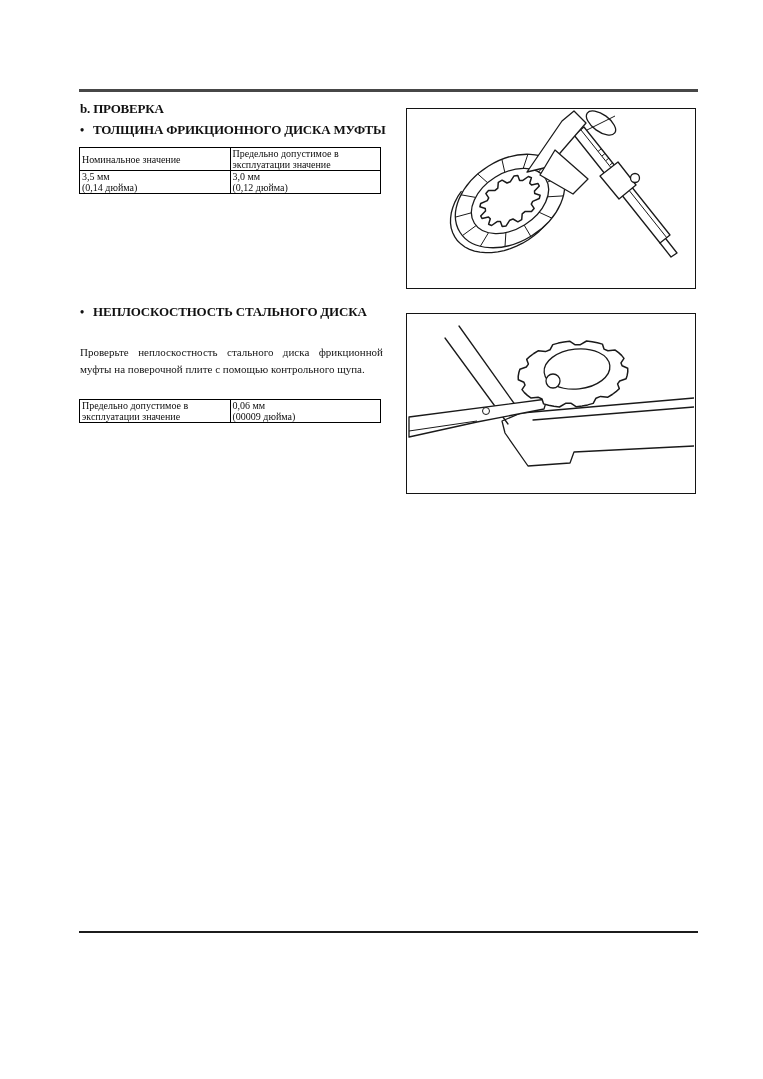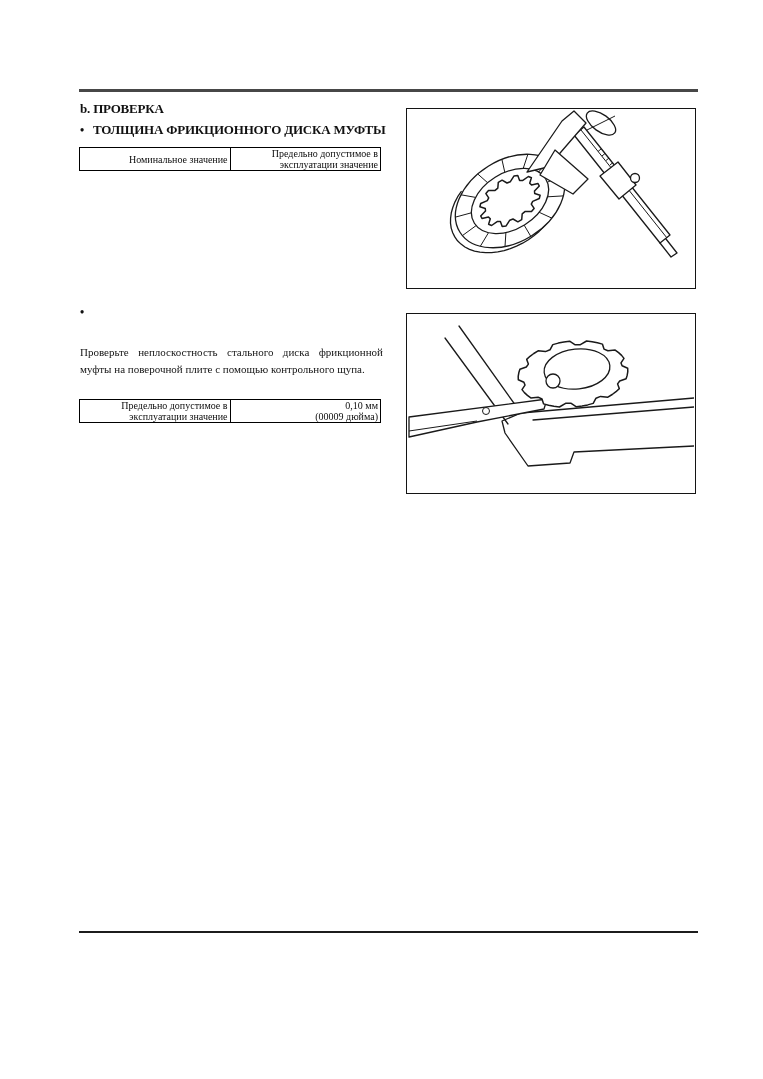--- a/index.html
+++ b/index.html
@@ -16,21 +16,21 @@
   }
   .bullet-head{
     position:absolute;left:55px;
     font-size:13px;font-weight:bold;letter-spacing:-0.2px;line-height:16px;
   }
   .bullet-head .b{display:inline-block;width:13px;font-size:12px;}
   .bullet-head .lines{display:inline-block;vertical-align:top;text-align:center;}
   .bullet-head .ln{display:block;white-space:nowrap;}
   .spec-table{
     position:absolute;left:54px;width:302px;border-collapse:collapse;
-    table-layout:fixed;font-size:10px;line-height:11px;text-align:right;color:#0d0d0d;
+    table-layout:fixed;font-size:10px;line-height:11px;text-align:left;color:#0d0d0d;
   }
   .spec-table td{
     border:1px solid #000;padding:0 2px;vertical-align:middle;height:21px;
   }
   .spec-table{border:1.5px solid #000;}
   .cell-line{display:block;}
   .para{
     position:absolute;left:55px;top:344px;width:303px;
     font-size:11px;line-height:17px;text-align:justify;color:#141414;
   }
@@ -62,20 +62,30 @@
     <tbody>
         <tr>
       <td>
         <span class="cell-line">Номинальное значение</span>
       </td>
       <td>
         <span class="cell-line">Предельно допустимое в</span>
         <span class="cell-line">эксплуатации значение</span>
       </td>
     </tr>
+    <tr>
+      <td>
+        <span class="cell-line">3,5 мм</span>
+        <span class="cell-line">(0,14 дюйма)</span>
+      </td>
+      <td>
+        <span class="cell-line">3,0 мм</span>
+        <span class="cell-line">(0,12 дюйма)</span>
+      </td>
+    </tr>
   </tbody>
     </table>
 
   <div class="figbox f1">
     <svg width="287" height="178" viewBox="0 0 287 178">
 
       <path class="art" d="M144.5,107.5L140.9,112.7L136.7,117.7L132.1,122.4L126.9,126.7L121.4,130.7L115.6,134.2L109.5,137.2L103.3,139.7L97.1,141.6L90.8,142.9L84.6,143.6L78.6,143.7L72.9,143.2L67.5,142.1L62.5,140.3L57.9,138.0L54.0,135.1L50.5,131.8L47.8,127.9L45.7,123.7L44.2,119.1L43.5,114.2L43.6,109.1L44.3,103.8L45.8,98.5L47.9,93.1L50.7,87.7L54.2,82.5"></path>
 
       <ellipse class="artw" cx="103" cy="92" rx="59" ry="41" transform="rotate(-32 103 92)"></ellipse>
       <path class="artthin" d="M140.3,73.3L155.6,65.9M140.6,87.8L156.3,86.9M132.2,103.3L144.8,109.1M117.2,116.2L123.8,127.4M98.9,123.5L98.0,137.5M81.5,123.7L73.3,137.3M69.1,116.6L55.4,126.6M64.4,103.8L48.5,108.1M68.6,88.4L54.0,85.8M80.7,73.8L70.8,65.0M97.8,63.3L94.9,50.4M116.2,59.5L120.9,45.2M131.5,63.0L142.8,50.8"></path>
@@ -96,34 +106,35 @@
 
       <path class="artw" d="M 193,67 L 212,90 L 229,76 L 211,53 Z"></path>
       <circle class="artw" cx="228" cy="69" r="4.5"></circle>
 
       <path class="art" d="M 253,134 L 264,148 M 259,130 L 270,144 L 264,148"></path>
     </svg>
   </div>
 
   <div class="bullet-head" style="top:304px;">
     <span class="b">•</span><span class="lines">
+      <span class="ln">НЕПЛОСКОСТНОСТЬ СТАЛЬНОГО ДИСКА</span>
     </span>
   </div>
 
   <div class="para">Проверьте неплоскостность стального диска фрикционной муфты на поверочной плите с помощью контрольного щупа.</div>
 
   <table class="spec-table" style="top:399px;">
     <tbody>
         <tr>
       <td>
         <span class="cell-line">Предельно допустимое в</span>
         <span class="cell-line">эксплуатации значение</span>
       </td>
       <td>
-        <span class="cell-line">0,10 мм</span>
+        <span class="cell-line">0,06 мм</span>
         <span class="cell-line">(00009 дюйма)</span>
       </td>
     </tr>
   </tbody>
     </table>
 
   <div class="figbox f2">
     <svg width="287" height="178" viewBox="0 0 287 178">
 
       <path class="art" d="M 52,12 L 114,99"></path>

